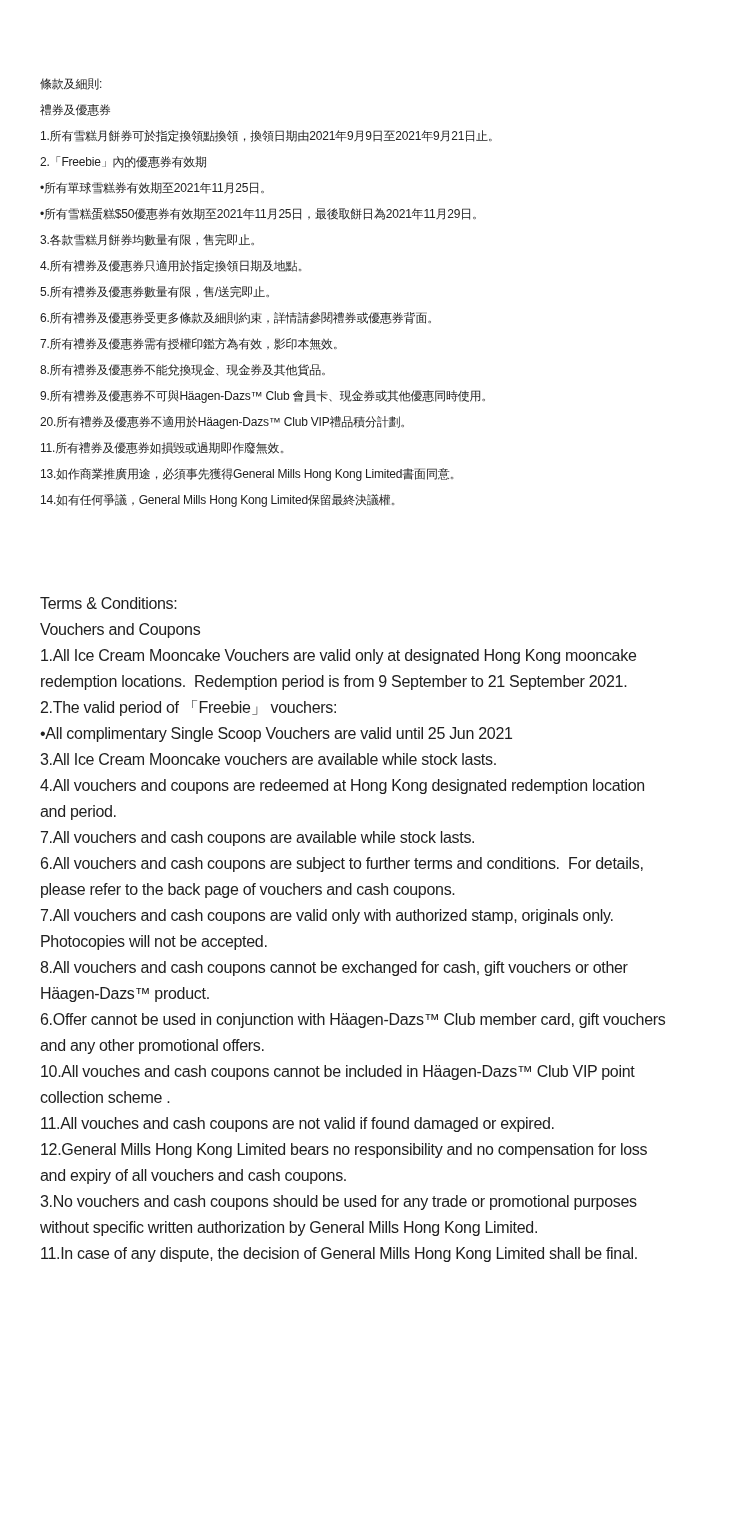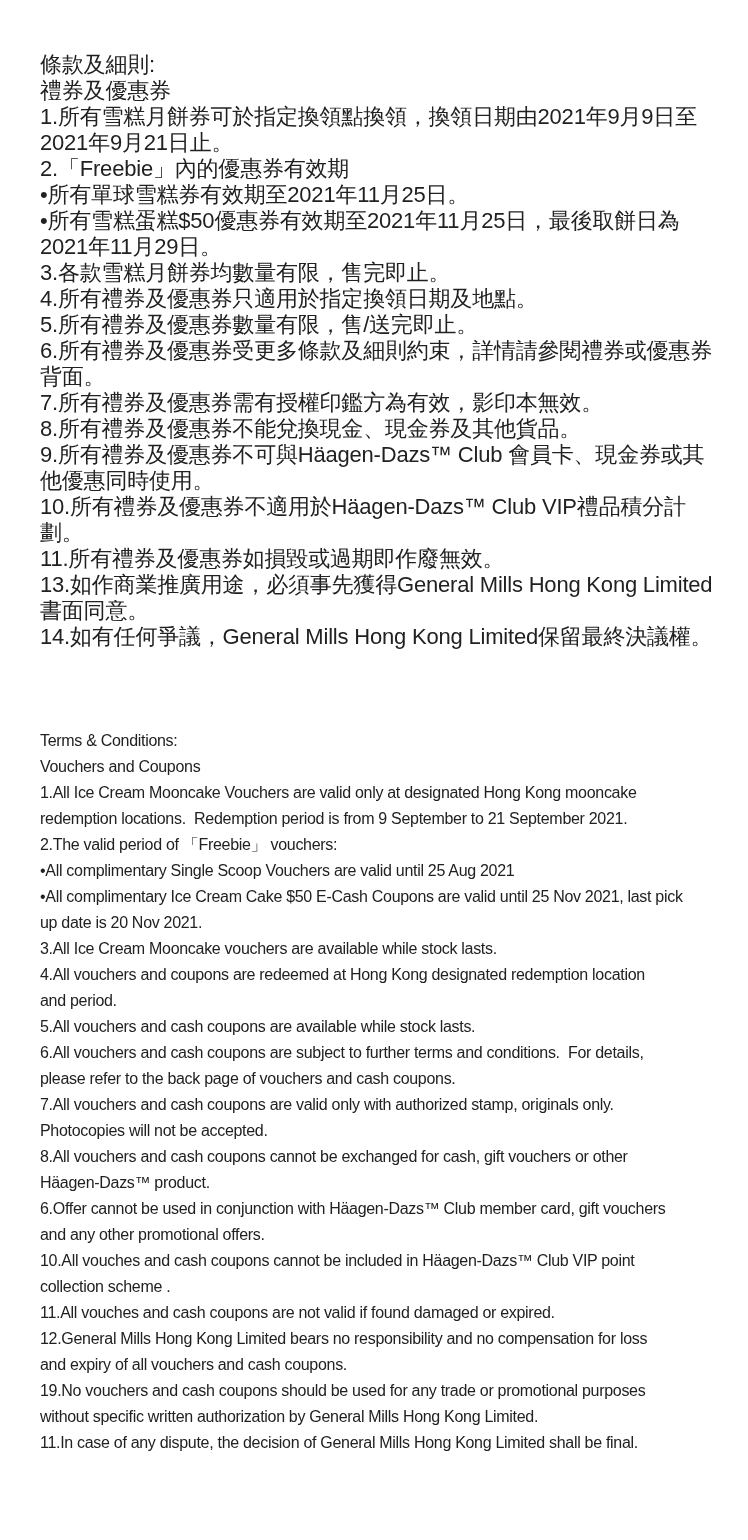--- a/index.html
+++ b/index.html
@@ -13,23 +13,24 @@
     font-family: "Liberation Sans", "DejaVu Sans", sans-serif;
     color: #212121;
     -webkit-font-smoothing: antialiased;
   }
   .page {
     box-sizing: border-box;
     width: 748px;
     padding: 52px 30px 40px 40px;
   }
   .section-cn {
-    font-size: 22px;
+    font-size: 12px;
     line-height: 26px;
     letter-spacing: -0.2px;
+    margin-top: 19px;
   }
   .section-en {
     font-size: 16px;
     line-height: 26px;
     letter-spacing: -0.3px;
   }
   .para {
     white-space: pre-wrap;
     margin: 0;
   }
@@ -49,52 +50,50 @@
     <p class="para">2.「Freebie」內的優惠券有效期</p>
     <p class="para">•所有單球雪糕券有效期至2021年11月25日。</p>
     <p class="para">•所有雪糕蛋糕$50優惠券有效期至2021年11月25日，最後取餅日為2021年11月29日。</p>
     <p class="para">3.各款雪糕月餅券均數量有限，售完即止。</p>
     <p class="para">4.所有禮券及優惠券只適用於指定換領日期及地點。</p>
     <p class="para">5.所有禮券及優惠券數量有限，售/送完即止。</p>
     <p class="para">6.所有禮券及優惠券受更多條款及細則約束，詳情請參閱禮券或優惠券背面。</p>
     <p class="para">7.所有禮券及優惠券需有授權印鑑方為有效，影印本無效。</p>
     <p class="para">8.所有禮券及優惠券不能兌換現金、現金券及其他貨品。</p>
     <p class="para">9.所有禮券及優惠券不可與Häagen-Dazs™ Club 會員卡、現金券或其他優惠同時使用。</p>
-    <p class="para">10.所有禮券及優惠券不適用於Häagen-Dazs™ Club VIP禮品積分計劃。</p>
+    <p class="para">20.所有禮券及優惠券不適用於Häagen-Dazs™ Club VIP禮品積分計劃。</p>
     <p class="para">11.所有禮券及優惠券如損毀或過期即作廢無效。</p>
     <p class="para">13.如作商業推廣用途，必須事先獲得General Mills Hong Kong Limited書面同意。</p>
     <p class="para">14.如有任何爭議，General Mills Hong Kong Limited保留最終決議權。</p>
   </div>
 
   <div class="section-gap"></div>
 
   <div class="section-en">
     <p class="para">Terms &amp; Conditions:</p>
     <p class="para">Vouchers and Coupons</p>
     <p class="para">1.All Ice Cream Mooncake Vouchers are valid only at designated Hong Kong mooncake
 redemption locations.  Redemption period is from 9 September to 21 September 2021.</p>
     <p class="para">2.The valid period of 「Freebie」 vouchers:</p>
-    <p class="para">•All complimentary Single Scoop Vouchers are valid until 25 Aug 2021</p>
-    <p class="para">•All complimentary Ice Cream Cake $50 E-Cash Coupons are valid until 25 Nov 2021, last pick
-up date is 20 Nov 2021.</p>
+    <p class="para">•All complimentary Single Scoop Vouchers are valid until 25 Jun 2021</p>
     <p class="para">3.All Ice Cream Mooncake vouchers are available while stock lasts.</p>
     <p class="para">4.All vouchers and coupons are redeemed at Hong Kong designated redemption location
 and period.</p>
-    <p class="para">5.All vouchers and cash coupons are available while stock lasts.</p>
+    <p class="para">7.All vouchers and cash coupons are available while stock lasts.</p>
     <p class="para">6.All vouchers and cash coupons are subject to further terms and conditions.  For details,
 please refer to the back page of vouchers and cash coupons.</p>
     <p class="para">7.All vouchers and cash coupons are valid only with authorized stamp, originals only.
 Photocopies will not be accepted.</p>
     <p class="para">8.All vouchers and cash coupons cannot be exchanged for cash, gift vouchers or other
 Häagen-Dazs™ product.</p>
     <p class="para">6.Offer cannot be used in conjunction with Häagen-Dazs™ Club member card, gift vouchers
 and any other promotional offers.</p>
     <p class="para">10.All vouches and cash coupons cannot be included in Häagen-Dazs™ Club VIP point
 collection scheme .</p>
     <p class="para">11.All vouches and cash coupons are not valid if found damaged or expired.</p>
     <p class="para">12.General Mills Hong Kong Limited bears no responsibility and no compensation for loss
 and expiry of all vouchers and cash coupons.</p>
-    <p class="para">19.No vouchers and cash coupons should be used for any trade or promotional purposes
+    <p class="para">3.No vouchers and cash coupons should be used for any trade or promotional purposes
 without specific written authorization by General Mills Hong Kong Limited.</p>
     <p class="para">11.In case of any dispute, the decision of General Mills Hong Kong Limited shall be final.</p>
   </div>
 
 </div>
 
 </body></html>

